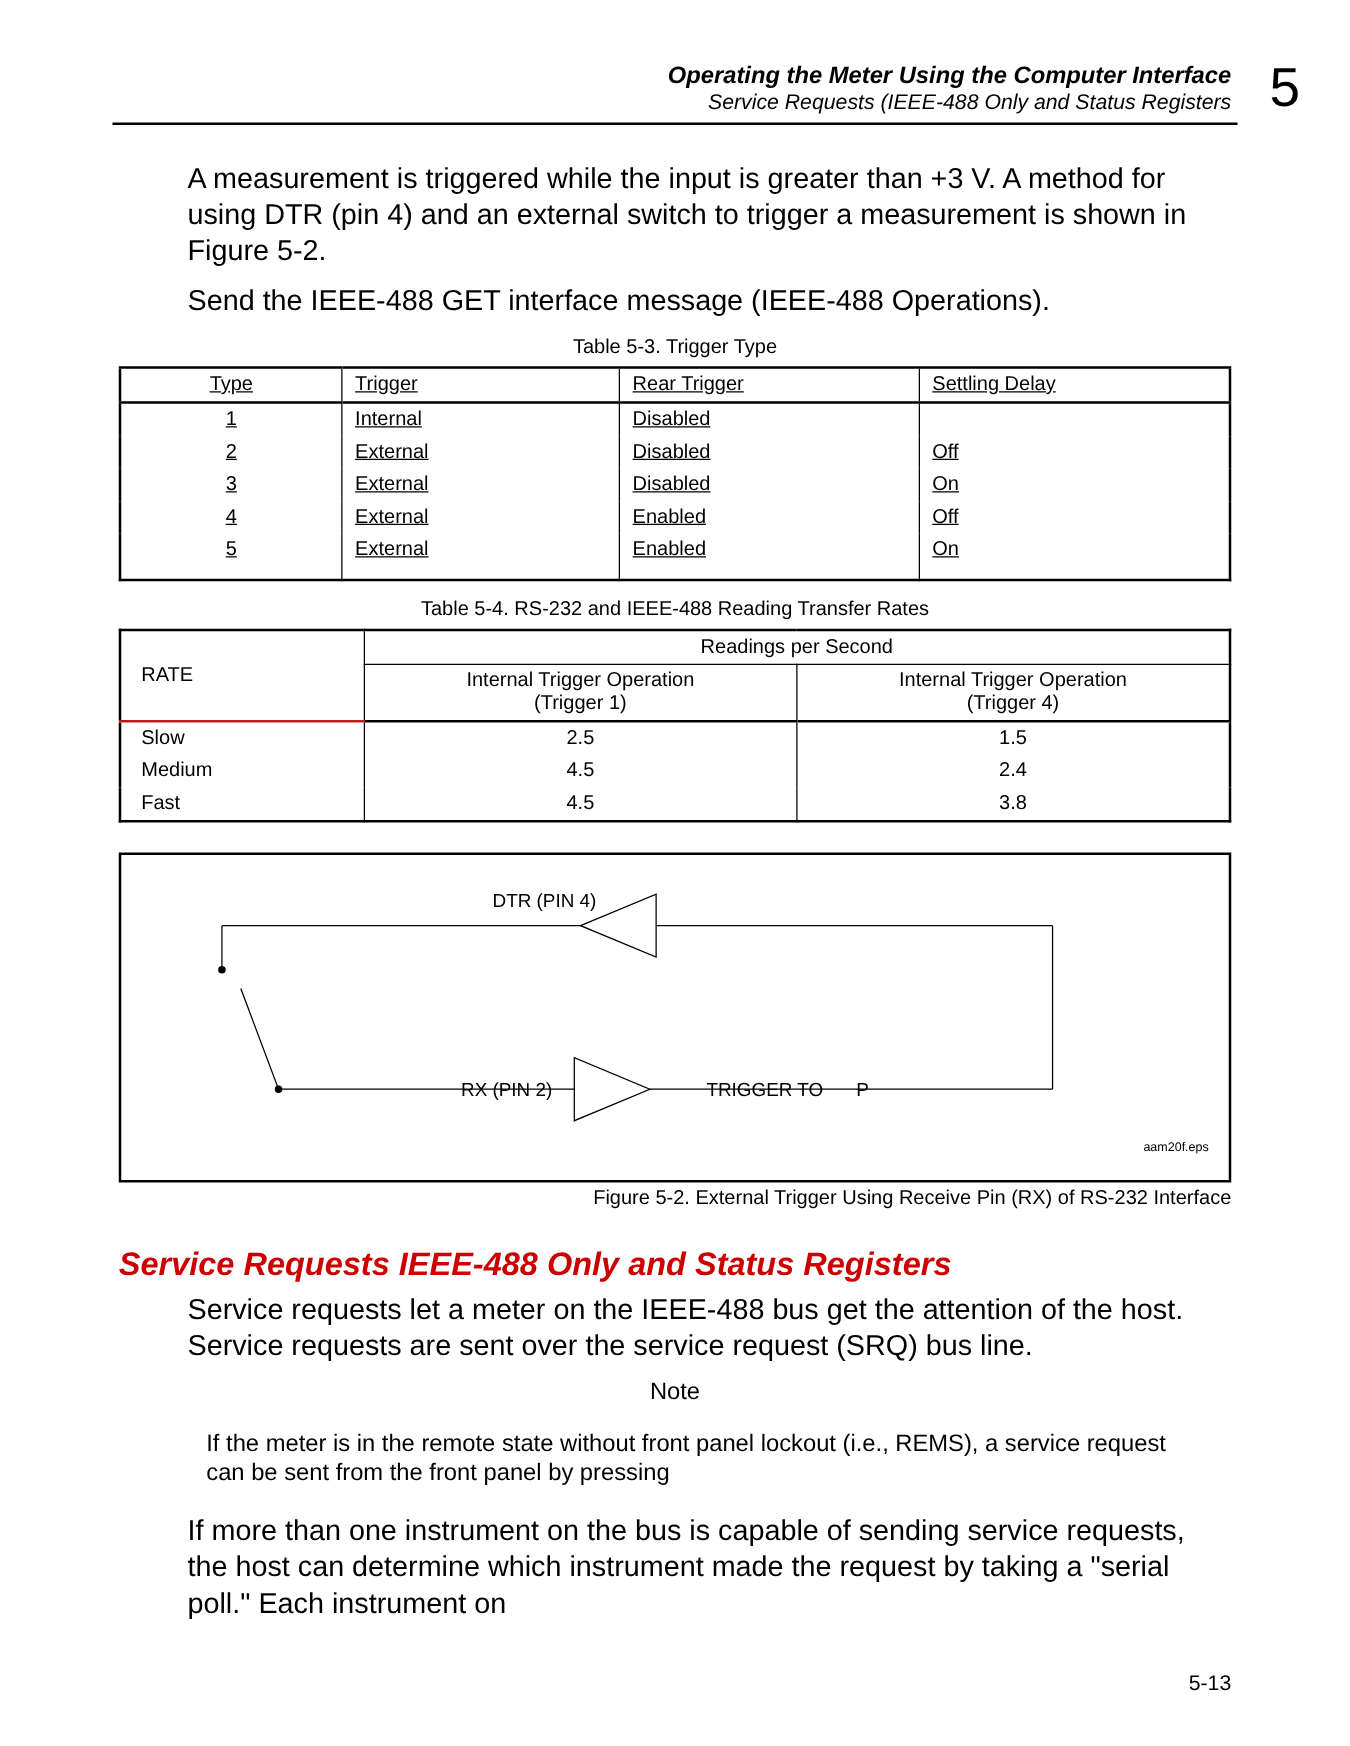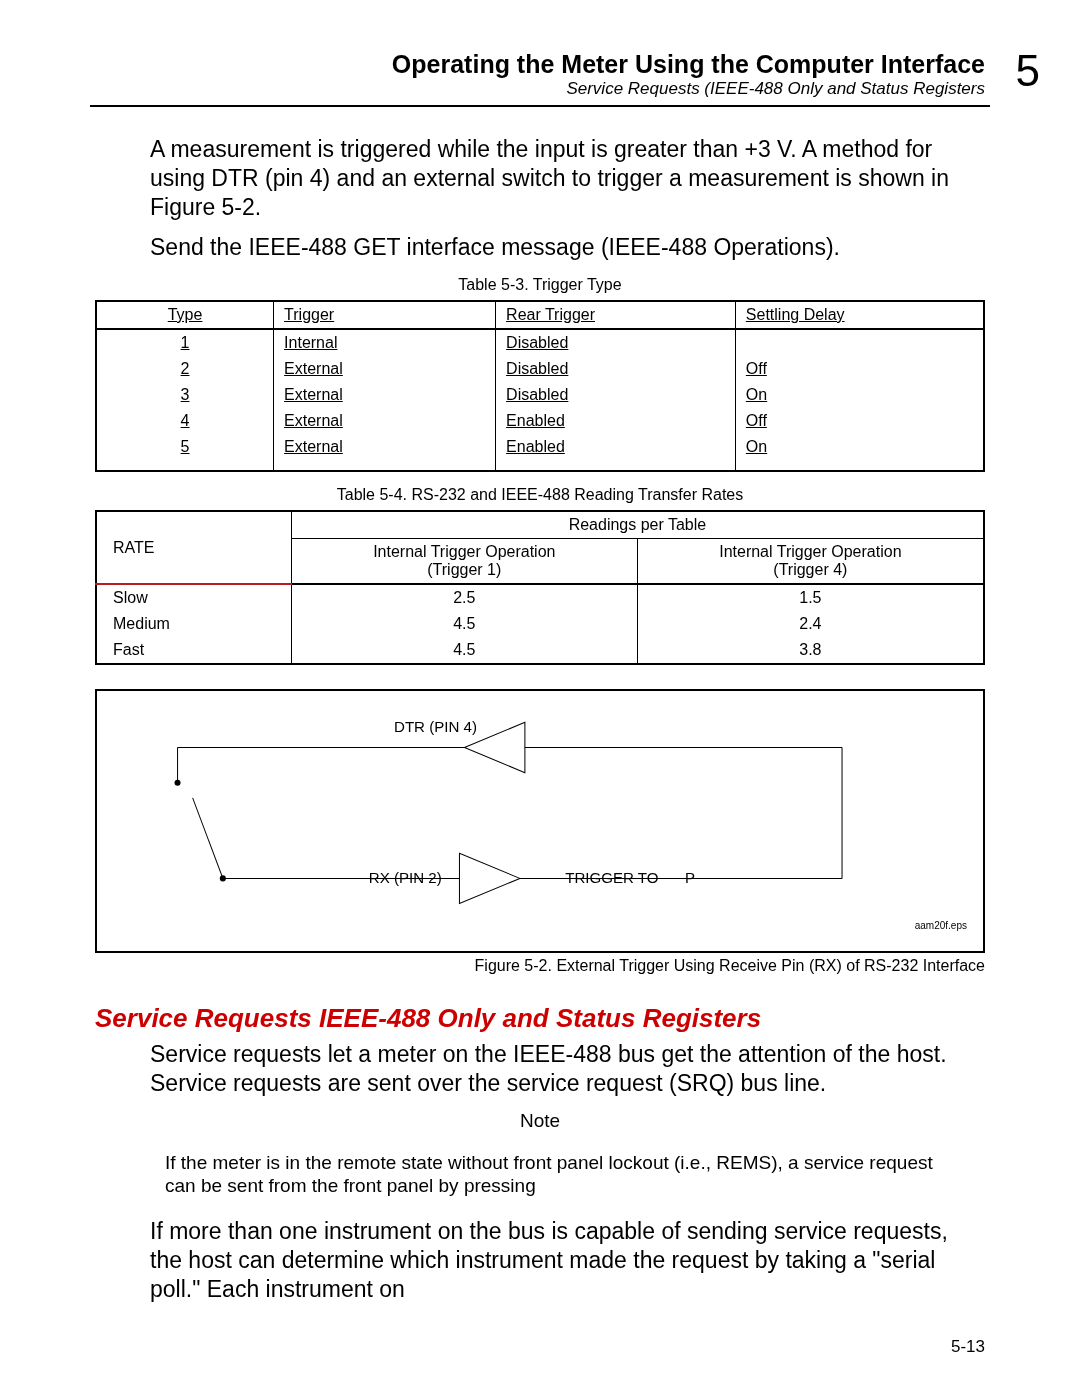--- a/index.html
+++ b/index.html
@@ -16,22 +16,23 @@
     position: relative;
     box-sizing: border-box;
     padding: 50px 95px 40px 95px;
   }
   .header {
     text-align: right;
     position: relative;
     margin-bottom: 6px;
   }
   .header-title {
+    font-style: italic;
     font-weight: bold;
-    font-size: 25px;
+    font-size: 19px;
     display: inline-block;
   }
   .header-sub {
     font-style: italic;
     font-size: 17px;
     display: block;
   }
   .header-number {
     position: absolute;
     right: -55px;
@@ -224,21 +225,21 @@
       <td>On</td>
     </tr>
   </tbody>
     </table>
 
   <div class="table-caption">Table 5-4. RS-232 and IEEE-488 Reading Transfer Rates</div>
   <table class="data t2">
     <tbody>
         <tr class="t2-top t2-head-row">
       <th class="rate-col" rowspan="2" style="border-bottom:2px solid #b91c1c;">RATE</th>
-      <th colspan="2">Readings per Table</th>
+      <th colspan="2">Readings per Second</th>
     </tr>
     <tr class="t2-mid t2-head-row">
       <td>
         <span>Internal Trigger Operation</span><br>
         <span>(Trigger 1)</span>
       </td>
       <td>
         <span>Internal Trigger Operation</span><br>
         <span>(Trigger 4)</span>
       </td>

